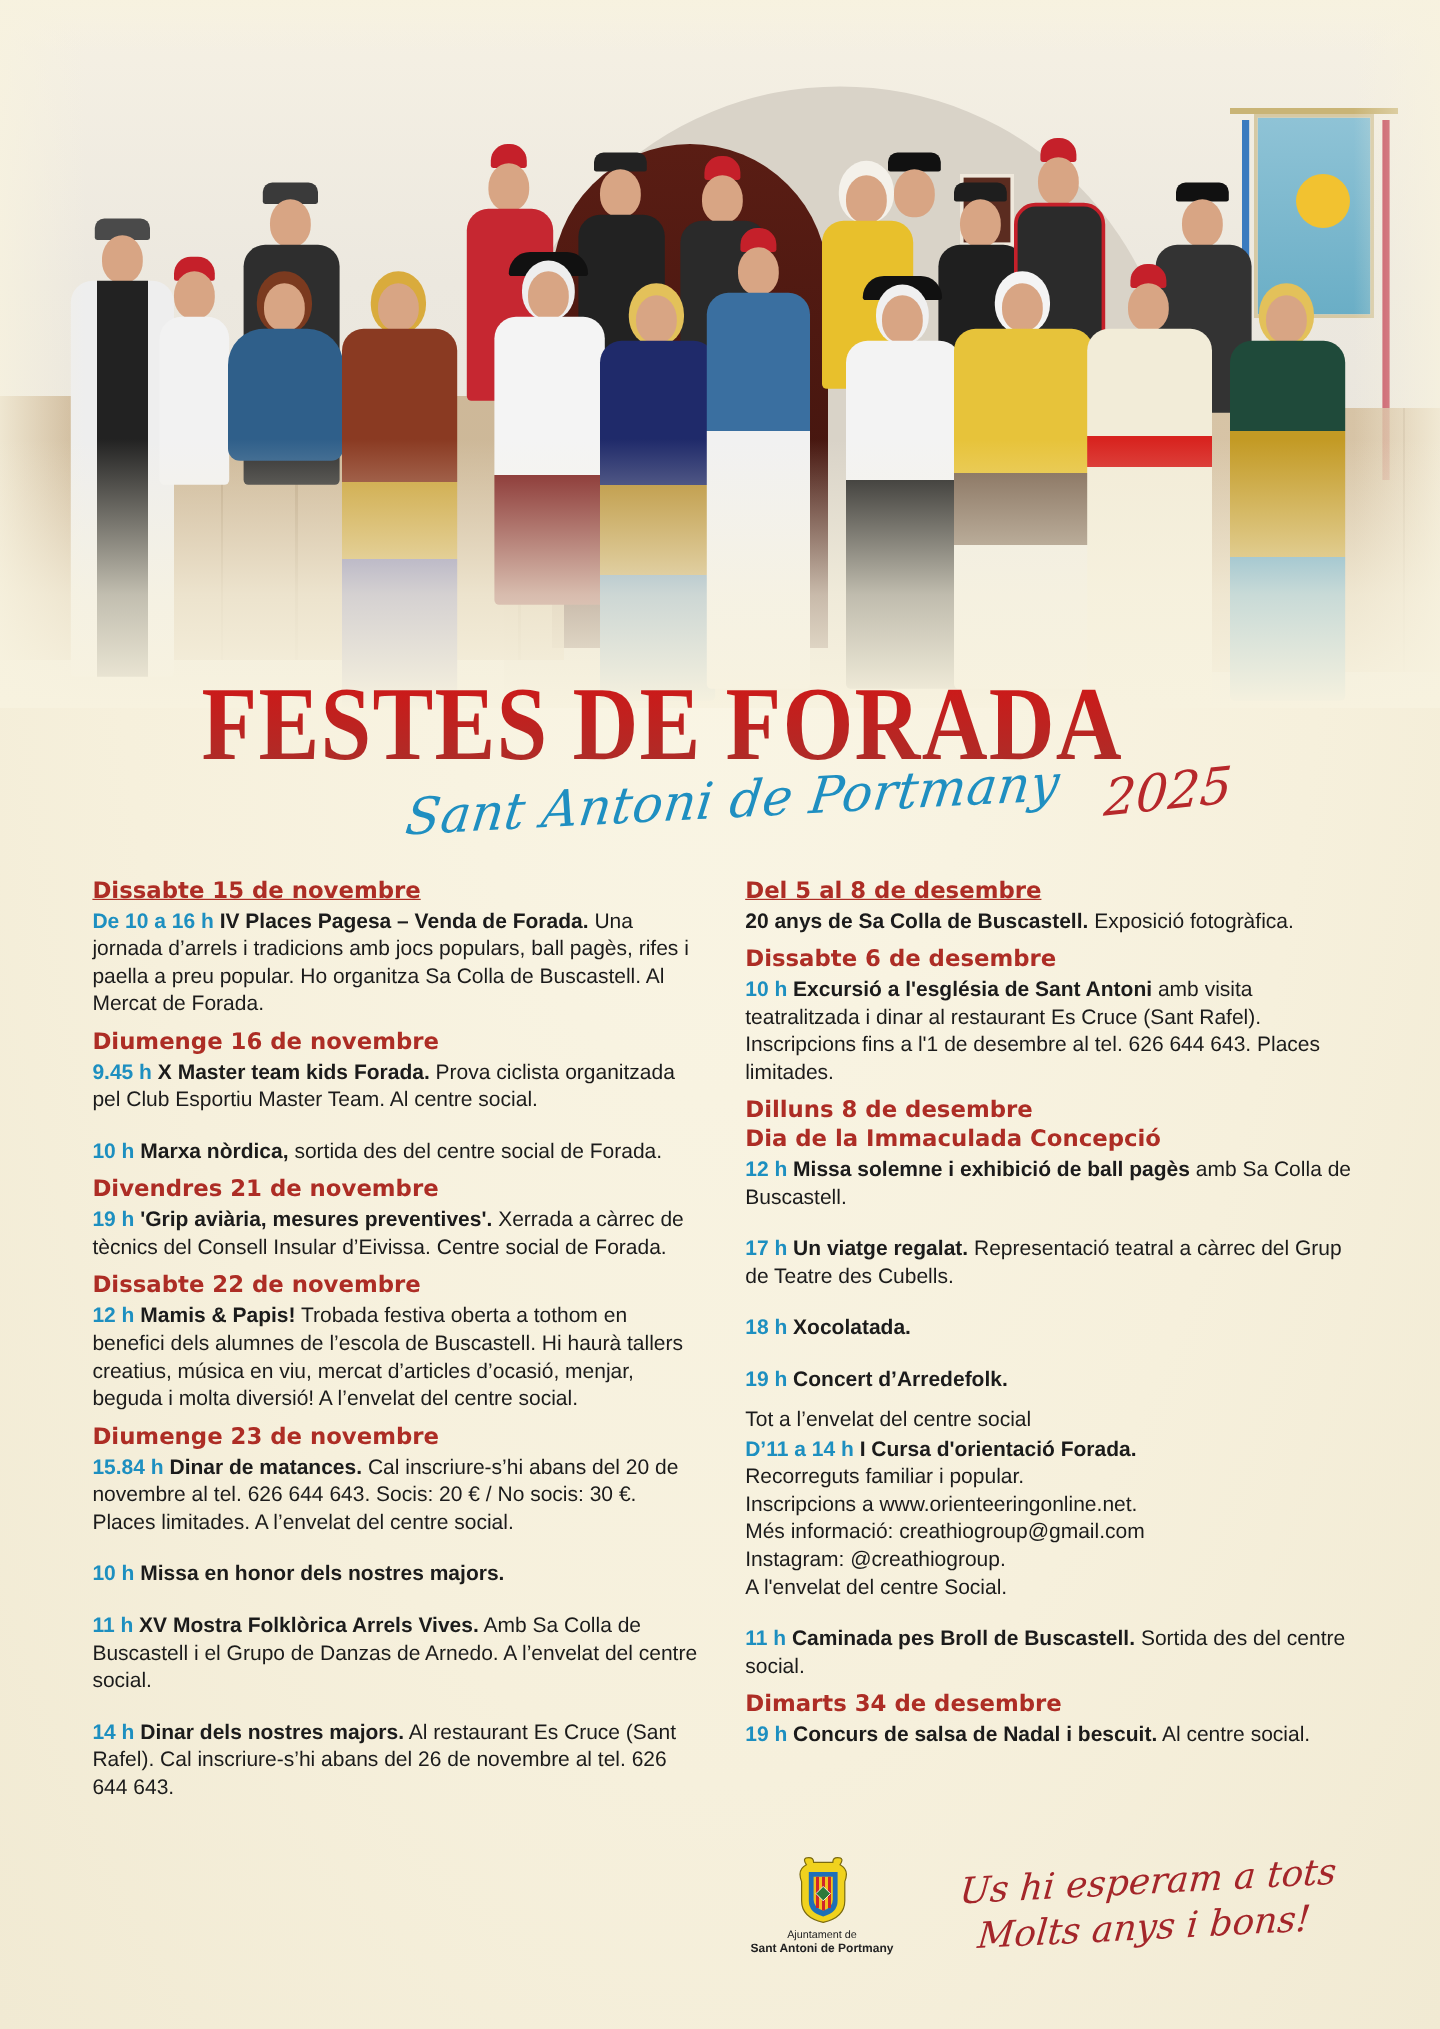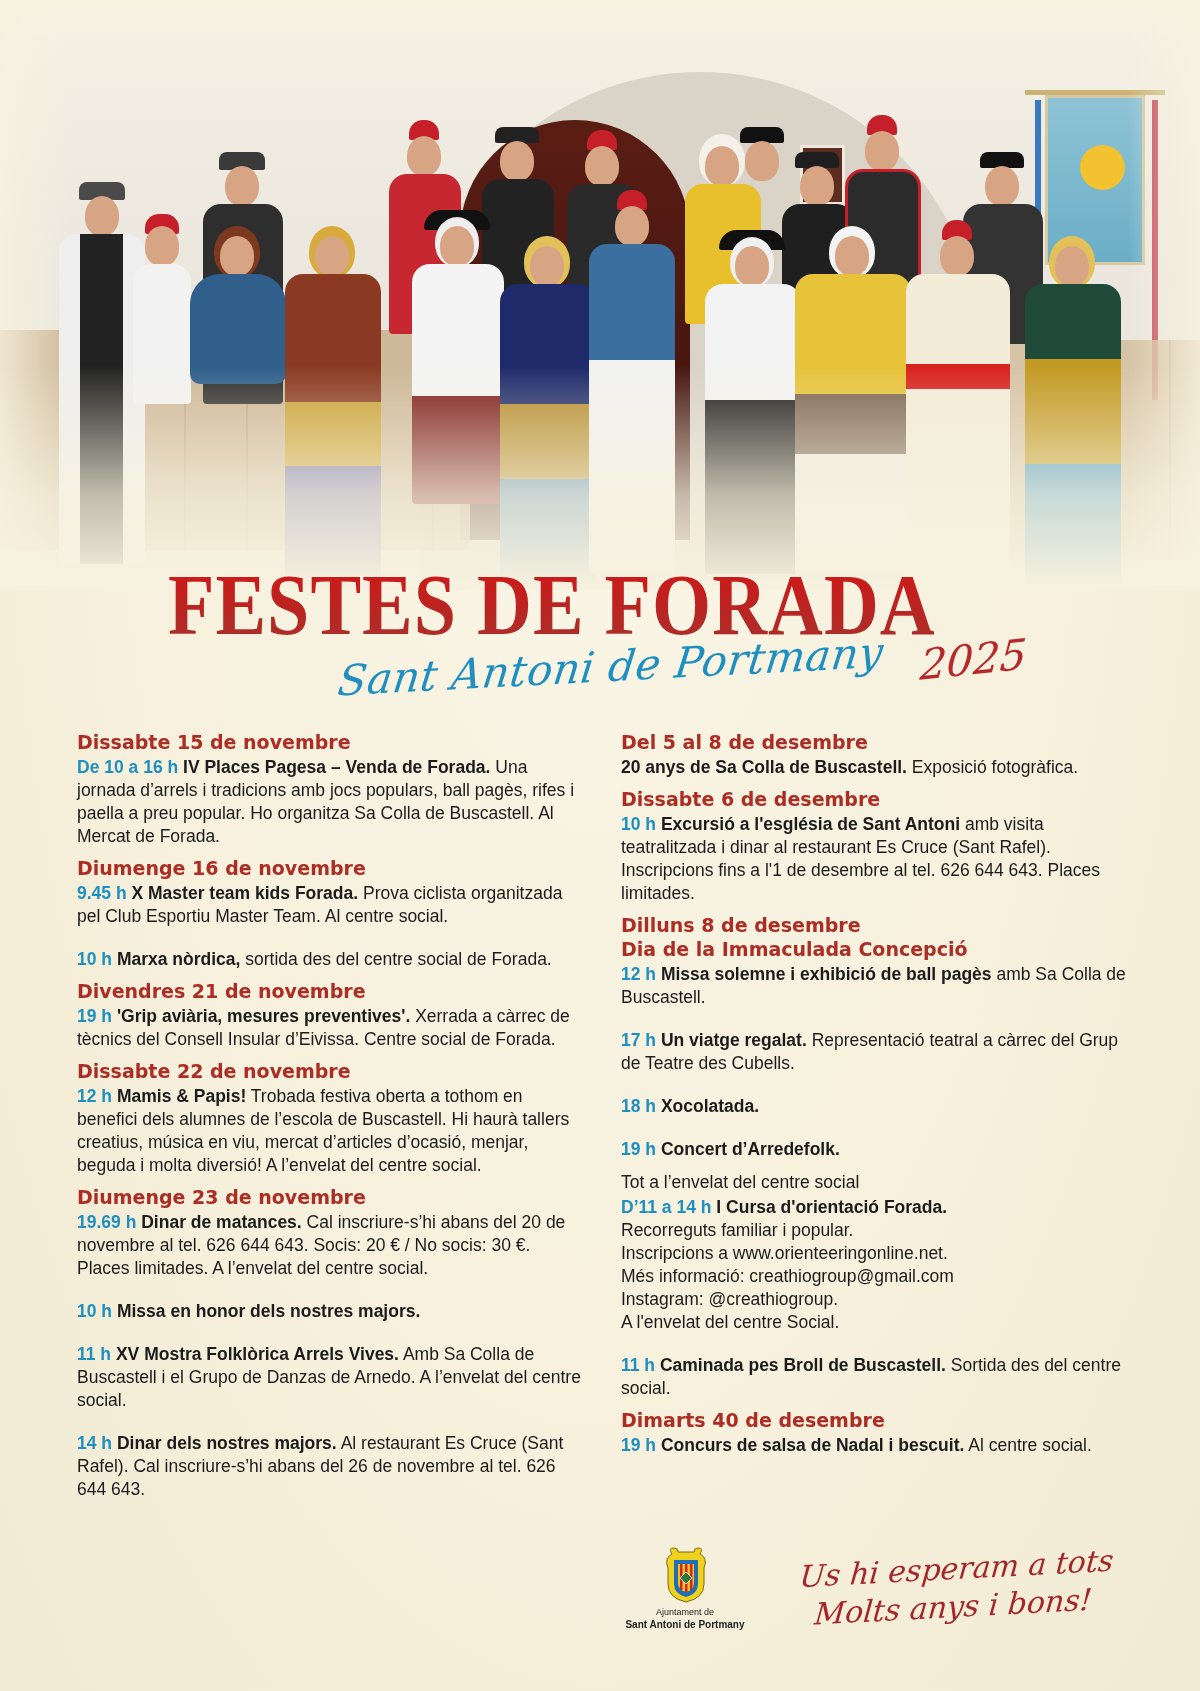--- a/index.html
+++ b/index.html
@@ -73,21 +73,21 @@
   }
 
   
   .col { position: absolute; top: 730px; }
   .col.left { left: 77px; width: 510px; }
   .col.right { left: 621px; width: 512px; }
   .day {
     font-family: "DejaVu Sans", sans-serif; font-weight: bold;
     font-size: 19px; color: #ad2d25; line-height: 24px; margin-top: 8px;
   }
-  .day:first-child { margin-top: 0; }
+  .day:first-child { margin-top: 0; text-decoration: underline; }
   .event {
     font-size: 17.5px; line-height: 23px; color: #1b1b1b; margin-top: 2px;
   }
   .event + .event { margin-top: 20px; }
   .event .time { color: #1d8fc0; font-weight: bold; }
   .event .name { font-weight: bold; }
   .plain { font-size: 17.5px; line-height: 23px; margin-top: 10px; }
 
   
   .crest { position: absolute; left: 664px; top: 1546px; width: 44px; height: 58px; }
@@ -232,21 +232,21 @@
     <p class="event"><span class="time">9.45 h</span> <span class="name">X Master team kids Forada.</span> <span>Prova ciclista organitzada pel Club Esportiu Master Team. Al centre social.</span></p>
     <p class="event"><span class="time">10 h</span> <span class="name">Marxa nòrdica,</span> <span>sortida des del centre social de Forada.</span></p>
 
     <div class="day">Divendres 21 de novembre</div>
     <p class="event"><span class="time">19 h</span> <span class="name">'Grip aviària, mesures preventives'.</span> <span>Xerrada a càrrec de tècnics del Consell Insular d’Eivissa. Centre social de Forada.</span></p>
 
     <div class="day">Dissabte 22 de novembre</div>
     <p class="event"><span class="time">12 h</span> <span class="name">Mamis &amp; Papis!</span> <span>Trobada festiva oberta a tothom en benefici dels alumnes de l’escola de Buscastell. Hi haurà tallers creatius, música en viu, mercat d’articles d’ocasió, menjar, beguda i molta diversió! A l’envelat del centre social.</span></p>
 
     <div class="day">Diumenge 23 de novembre</div>
-    <p class="event"><span class="time">19.69 h</span> <span class="name">Dinar de matances.</span> <span>Cal inscriure-s’hi abans del 20 de novembre al tel. 626 644 643. Socis: 20 € / No socis: 30 €. Places limitades. A l’envelat del centre social.</span></p>
+    <p class="event"><span class="time">15.84 h</span> <span class="name">Dinar de matances.</span> <span>Cal inscriure-s’hi abans del 20 de novembre al tel. 626 644 643. Socis: 20 € / No socis: 30 €. Places limitades. A l’envelat del centre social.</span></p>
 
     <p class="event"><span class="time">10 h</span> <span class="name">Missa en honor dels nostres majors.</span></p>
     <p class="event"><span class="time">11 h </span> <span class="name">XV Mostra Folklòrica Arrels Vives.</span> <span>Amb Sa Colla de Buscastell i el Grupo de Danzas de Arnedo. A l’envelat del centre social.</span></p>
     <p class="event"><span class="time">14 h</span> <span class="name">Dinar dels nostres majors.</span> <span>Al restaurant Es Cruce (Sant Rafel). Cal inscriure-s’hi abans del 26 de novembre al tel. 626 644 643.</span></p>
   </div>
 
   <div class="col right">
     <div class="day">Del 5 al 8 de desembre</div>
     <p class="event"><span class="name">20 anys de Sa Colla de Buscastell.</span> <span>Exposició fotogràfica.</span></p>
 
@@ -264,21 +264,21 @@
     <div class="event">
       <div><span class="time">D’11 a 14 h</span> <span class="name">I Cursa d'orientació Forada.</span></div>
       <div>Recorreguts familiar i popular.</div>
       <div>Inscripcions a www.orienteeringonline.net.</div>
       <div>Més informació: creathiogroup@gmail.com</div>
       <div>Instagram: @creathiogroup.</div>
       <div>A l'envelat del centre Social.</div>
     </div>
     <p class="event"><span class="time">11 h</span> <span class="name">Caminada pes Broll de Buscastell.</span> <span>Sortida des del centre social.</span></p>
 
-    <div class="day">Dimarts 40 de desembre</div>
+    <div class="day">Dimarts 34 de desembre</div>
     <p class="event"><span class="time">19 h</span> <span class="name">Concurs de salsa de Nadal i bescuit.</span> <span>Al centre social.</span></p>
   </div>
 
   <svg class="crest" viewBox="0 0 44 58">
     <path d="M8 8 Q4 2 10 2 Q14 2 14 6 L30 6 Q30 2 34 2 Q40 2 36 8 Q44 12 40 22 L40 38 Q40 52 22 56 Q4 52 4 38 L4 22 Q0 12 8 8 Z" fill="#f0d21e" stroke="#7a6a10" stroke-width="1"></path>
     <path d="M10 14 L34 14 L34 38 Q34 48 22 51 Q10 48 10 38 Z" fill="#1e6fb8"></path>
     <path d="M14 18 L30 18 L30 37 Q30 44 22 46 Q14 44 14 37 Z" fill="#f2c21c"></path>
     <rect x="16" y="18" width="2.5" height="26" fill="#d1262a"></rect>
     <rect x="21" y="18" width="2.5" height="28" fill="#d1262a"></rect>
     <rect x="26" y="18" width="2.5" height="26" fill="#d1262a"></rect>

